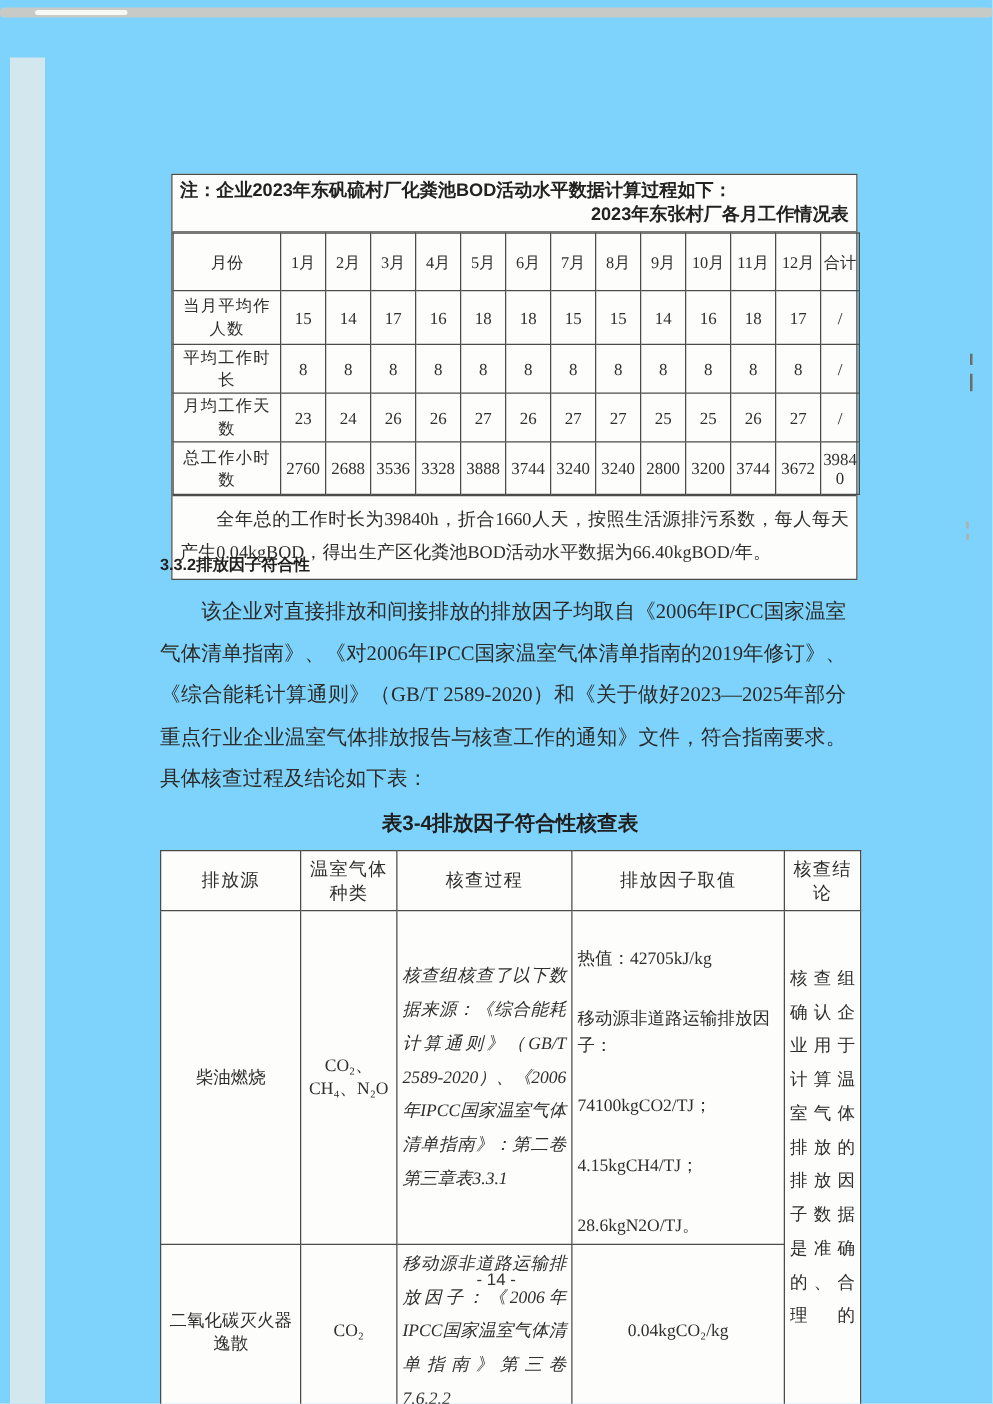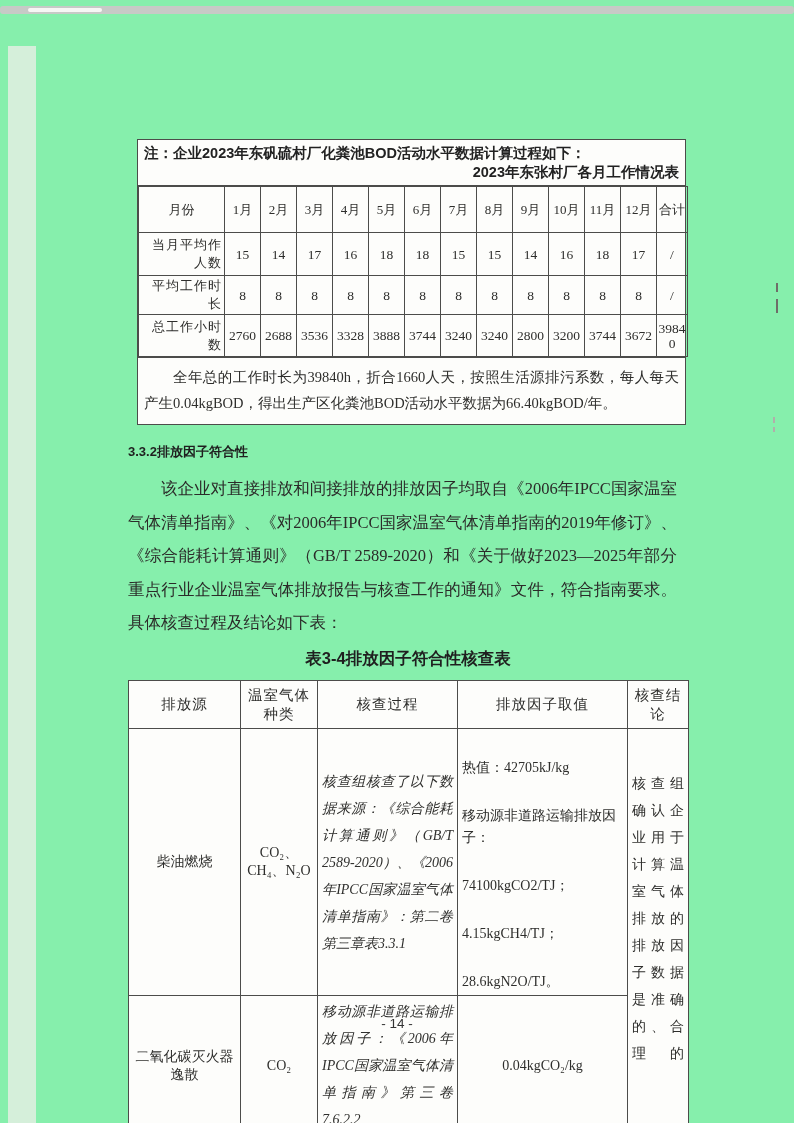--- a/index.html
+++ b/index.html
@@ -4,21 +4,21 @@
 <style>
   * { margin:0; padding:0; box-sizing:border-box; }
   html,body { width:794px; height:1123px; }
   body {
     font-family:"Liberation Serif","DejaVu Serif",serif;
     background:#ffffff;
     color:#2b2b2b;
     position:relative;
     overflow:hidden;
   }
-  .page { position:absolute; inset:0; background:#86efac; }
+  .page { position:absolute; inset:0; background:#7dd3fc; }
 
   
   .scan-top-bar {
     position:absolute; left:0; top:6px; width:794px; height:8px;
     background:#c7cac6; border-radius:3px;
   }
   .scan-top-gap {
     position:absolute; left:28px; top:8px; width:74px; height:4px;
     background:#f7f7f4; border-radius:2px;
   }
@@ -41,21 +41,21 @@
   .nt-note { padding:4px 6px 3px 6px; border-bottom:1px solid #4c4c4a;
     font-family:"Liberation Sans","DejaVu Sans",sans-serif;
     font-weight:700; font-size:14.5px; line-height:19px; color:#222; }
   .nt-note .line2 { text-align:right; }
   table.grid { border-collapse:collapse; width:100%; table-layout:fixed; }
   table.grid td {
     border:1px solid #4c4c4a; text-align:center; vertical-align:middle;
     font-size:13.5px; color:#2e2e2c; padding:1px; overflow:hidden;
   }
   table.grid tr.hdr td { height:46px; font-size:13px; }
-  table.grid td.rowlabel { font-size:13px; letter-spacing:1px; padding:1px 2px;text-align:right; }
+  table.grid td.rowlabel { font-size:13px; letter-spacing:1px; padding:1px 2px; }
   table.grid tr.r1 td { height:43px; }
   table.grid tr.r2 td { height:39px; }
   table.grid tr.r3 td { height:39px; }
   table.grid tr.r4 td { height:42px; }
   table.grid td.num { font-size:13.5px; word-break:break-all; line-height:15px; }
   .nt-footer {
     border-top:1px solid #4c4c4a; padding:6px 6px 8px 6px;
     font-size:14.5px; line-height:26px; text-indent:2em; color:#2e2e2c;
     text-align:justify;
   }
@@ -177,20 +177,36 @@
         <td class="num">8</td>
         <td class="num">8</td>
         <td class="num">8</td>
         <td class="num">8</td>
         <td class="num">8</td>
         <td class="num">8</td>
         <td class="num">8</td>
         <td class="num">8</td>
         <td class="num">8</td>
         <td class="num">8</td>
+        <td class="num">/</td>
+      </tr>
+      <tr class="r3">
+        <td class="rowlabel">月均工作天数</td>
+        <td class="num">23</td>
+        <td class="num">24</td>
+        <td class="num">26</td>
+        <td class="num">26</td>
+        <td class="num">27</td>
+        <td class="num">26</td>
+        <td class="num">27</td>
+        <td class="num">27</td>
+        <td class="num">25</td>
+        <td class="num">25</td>
+        <td class="num">26</td>
+        <td class="num">27</td>
         <td class="num">/</td>
       </tr>
       <tr class="r4">
         <td class="rowlabel">总工作小时数</td>
         <td class="num">2760</td>
         <td class="num">2688</td>
         <td class="num">3536</td>
         <td class="num">3328</td>
         <td class="num">3888</td>
         <td class="num">3744</td>

